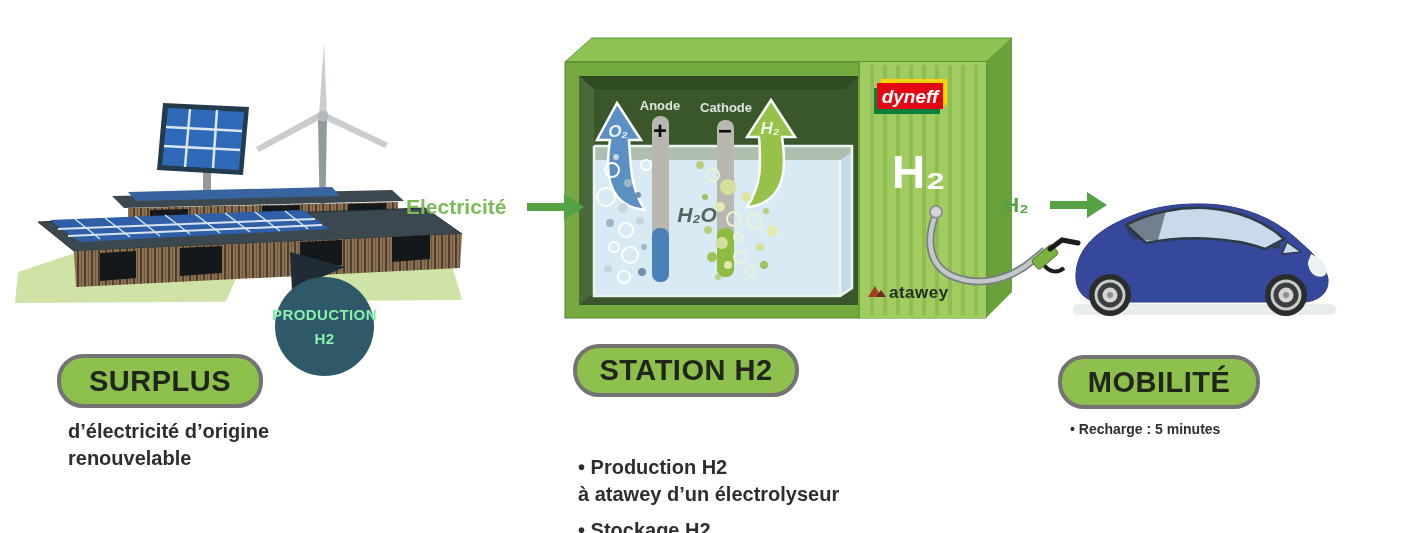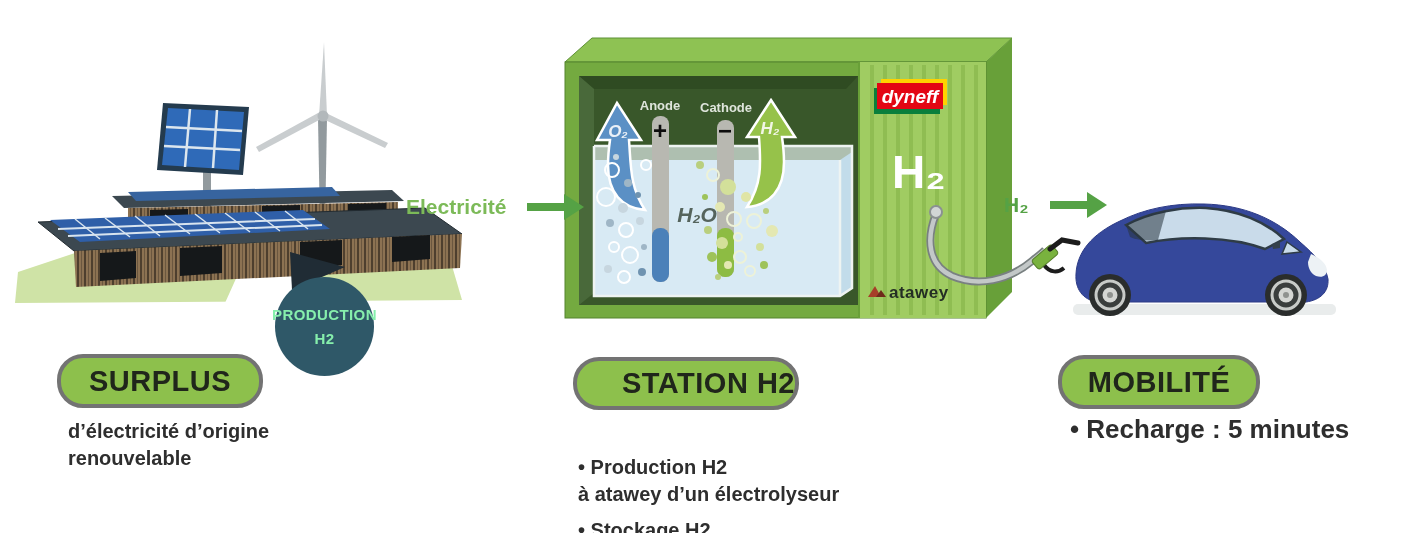--- a/index.html
+++ b/index.html
@@ -7,27 +7,27 @@
     --badge_teal:#2f5868; --text_dark:#2e2e2e;
   }
   html,body{margin:0;padding:0;background:#fff;}
   .canvas{position:relative;width:1423px;height:533px;background:#fff;overflow:hidden;
           font-family:"Liberation Sans","DejaVu Sans",sans-serif;}
   svg{position:absolute;}
   .pill{position:absolute;display:flex;align-items:center;justify-content:center;
         background:var(--accent_green);border:4px solid #737373;border-radius:26px;
         color:#20261b;font-weight:bold;font-size:29px;letter-spacing:.5px;}
   #pill-surplus{left:57px;top:354px;width:198px;height:46px;}
-  #pill-station{left:573px;top:357px;width:218px;height:45px;justify-content:flex-end;}
+  #pill-station{left:573px;top:344px;width:218px;height:45px;}
   #pill-mobilite{left:1058px;top:355px;width:194px;height:46px;}
   .desc{position:absolute;color:var(--text_dark);font-weight:bold;font-size:20px;line-height:27px;}
   #desc-surplus{left:68px;top:418px;}
   #desc-station{left:578px;top:417px;margin-top:37px;}
   #desc-station .gap{margin-top:9px;}
-  #desc-mobilite{left:1070px;top:415px;font-size:26px;line-height:29.5px;}
+  #desc-mobilite{left:1070px;top:415px;font-size:14px;line-height:29.5px;}
   .badge-circle{position:absolute;left:275px;top:277px;width:99px;height:99px;border-radius:50%;
         background:var(--badge_teal);color:#86efac;display:flex;flex-direction:column;align-items:center;
         justify-content:center;font-weight:bold;font-size:15px;line-height:24px;letter-spacing:.4px;}
   .flow{position:absolute;display:flex;align-items:center;gap:21px;font-weight:bold;font-size:21px;}
   #flow-electricity{left:406px;top:194px;color:var(--label_green);}
   #flow-h2{left:1004px;top:192px;color:var(--arrow_green);}
   .arrow{position:relative;width:57px;height:26px;}
   .arrow .shaft{position:absolute;left:0;top:9px;width:39px;height:8px;background:var(--arrow_green);}
   .arrow .head{position:absolute;left:37px;top:0;width:0;height:0;
         border-left:20px solid var(--arrow_green);border-top:13px solid transparent;border-bottom:13px solid transparent;}

